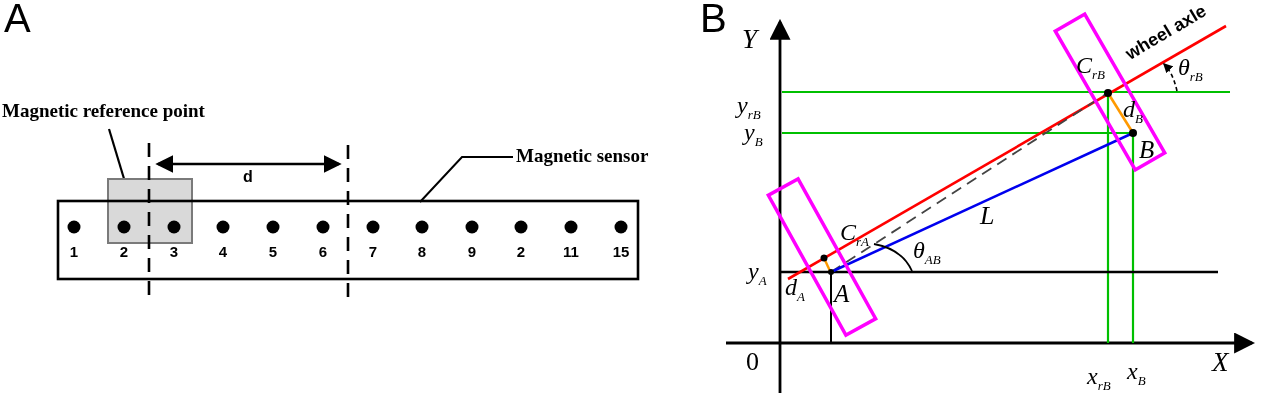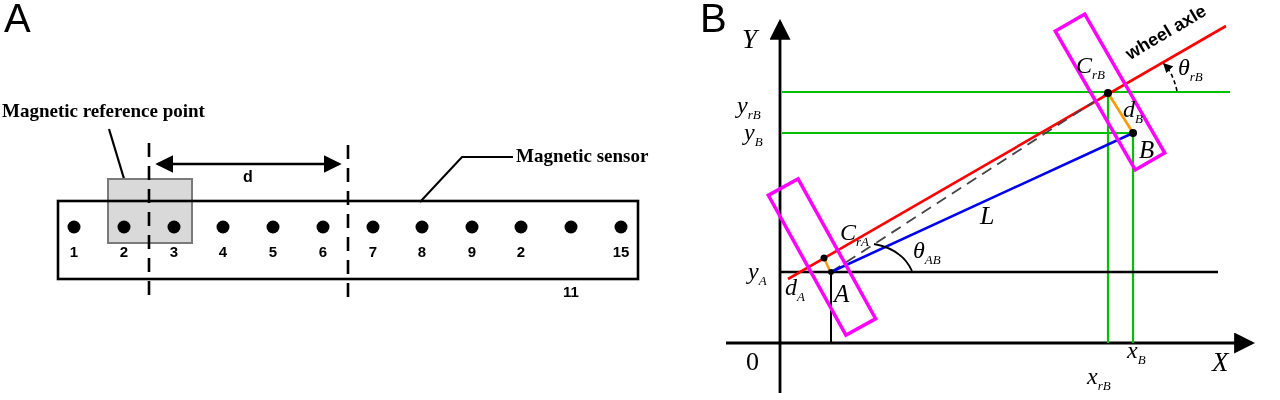--- a/index.html
+++ b/index.html
@@ -96,37 +96,37 @@
   <div class="lbl numlbl" style="left:59px;  top:244px;">1</div>
   <div class="lbl numlbl" style="left:109px; top:244px;">2</div>
   <div class="lbl numlbl" style="left:159px; top:244px;">3</div>
   <div class="lbl numlbl" style="left:208px; top:244px;">4</div>
   <div class="lbl numlbl" style="left:258px; top:244px;">5</div>
   <div class="lbl numlbl" style="left:308px; top:244px;">6</div>
   <div class="lbl numlbl" style="left:358px; top:244px;">7</div>
   <div class="lbl numlbl" style="left:407px; top:244px;">8</div>
   <div class="lbl numlbl" style="left:457px; top:244px;">9</div>
   <div class="lbl numlbl" style="left:506px; top:244px;">2</div>
-  <div class="lbl numlbl" style="left:556px; top:244px;margin-top:40px;">11</div>
+  <div class="lbl numlbl" style="left:556px; top:244px;">11</div>
   <div class="lbl numlbl" style="left:606px; top:244px;">15</div>
 
   <div class="lbl panel-letter" style="left:700px; top:-2px;">B</div>
 
   <div class="lbl math math-big" style="left:742px; top:26px;">Y</div>
   <div class="lbl math math-big" style="left:1212px; top:349px;">X</div>
   <div class="lbl math upright" style="left:746px; top:349px; font-size:26px;">0</div>
 
   <div class="lbl axle-label" style="left:1127px; top:46px;">wheel axle</div>
 
   <div class="lbl math" style="left:737px; top:93px;"><span>y</span><span class="sub">rB</span></div>
   <div class="lbl math" style="left:744px; top:120px;"><span>y</span><span class="sub">B</span></div>
   <div class="lbl math" style="left:748px; top:259px;"><span>y</span><span class="sub">A</span></div>
   <div class="lbl math" style="left:819px; top:349px;margin-top:47px;"><span>x</span><span class="sub">A</span></div>
   <div class="lbl math" style="left:1087px; top:364px;"><span>x</span><span class="sub">rB</span></div>
-  <div class="lbl math" style="left:1127px; top:338px;"><span>x</span><span class="sub">B</span></div>
+  <div class="lbl math" style="left:1127px; top:359px;"><span>x</span><span class="sub">B</span></div>
 
   <div class="lbl math" style="left:840px; top:220px;"><span>C</span><span class="sub">rA</span></div>
   <div class="lbl math" style="left:1076px; top:53px;"><span>C</span><span class="sub">rB</span></div>
 
   <div class="lbl math" style="left:785px; top:275px;"><span>d</span><span class="sub">A</span></div>
   <div class="lbl math" style="left:1123px; top:97px;"><span>d</span><span class="sub">B</span></div>
 
   <div class="lbl math" style="left:834px; top:281px; font-size:25px;">A</div>
   <div class="lbl math" style="left:1139px; top:137px; font-size:25px;">B</div>
   <div class="lbl math" style="left:980px; top:203px; font-size:26px;">L</div>

